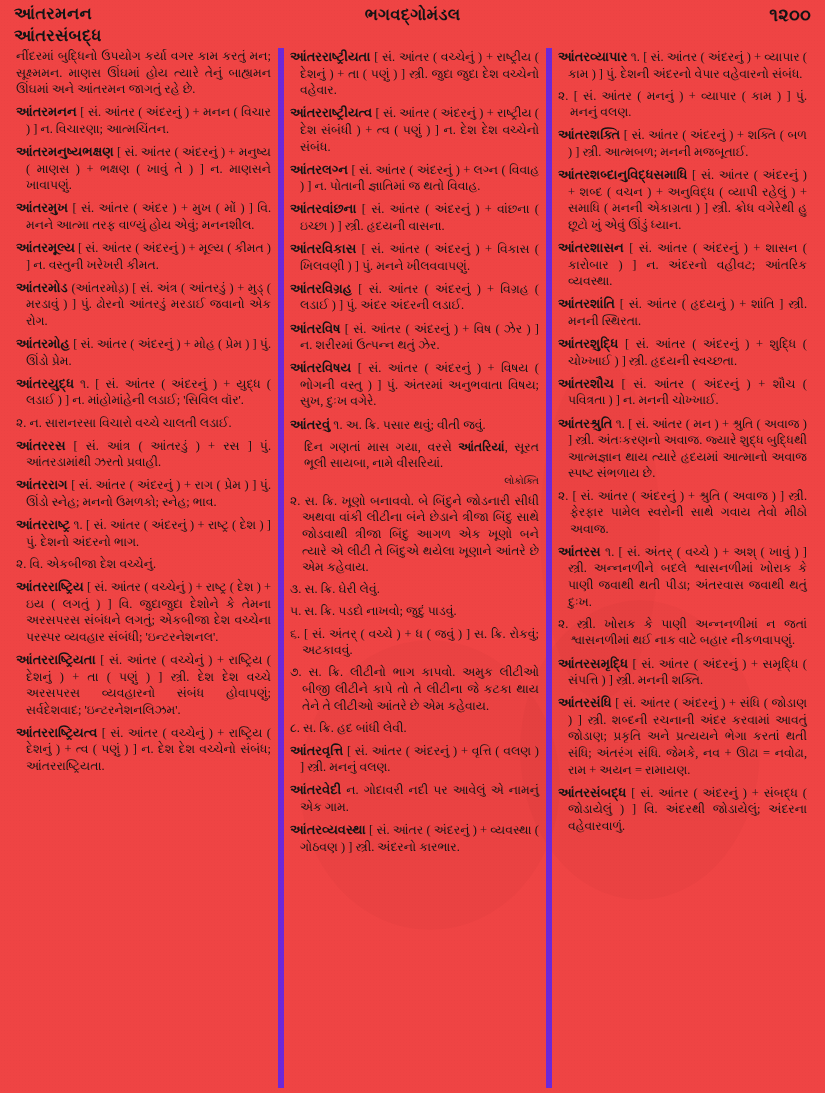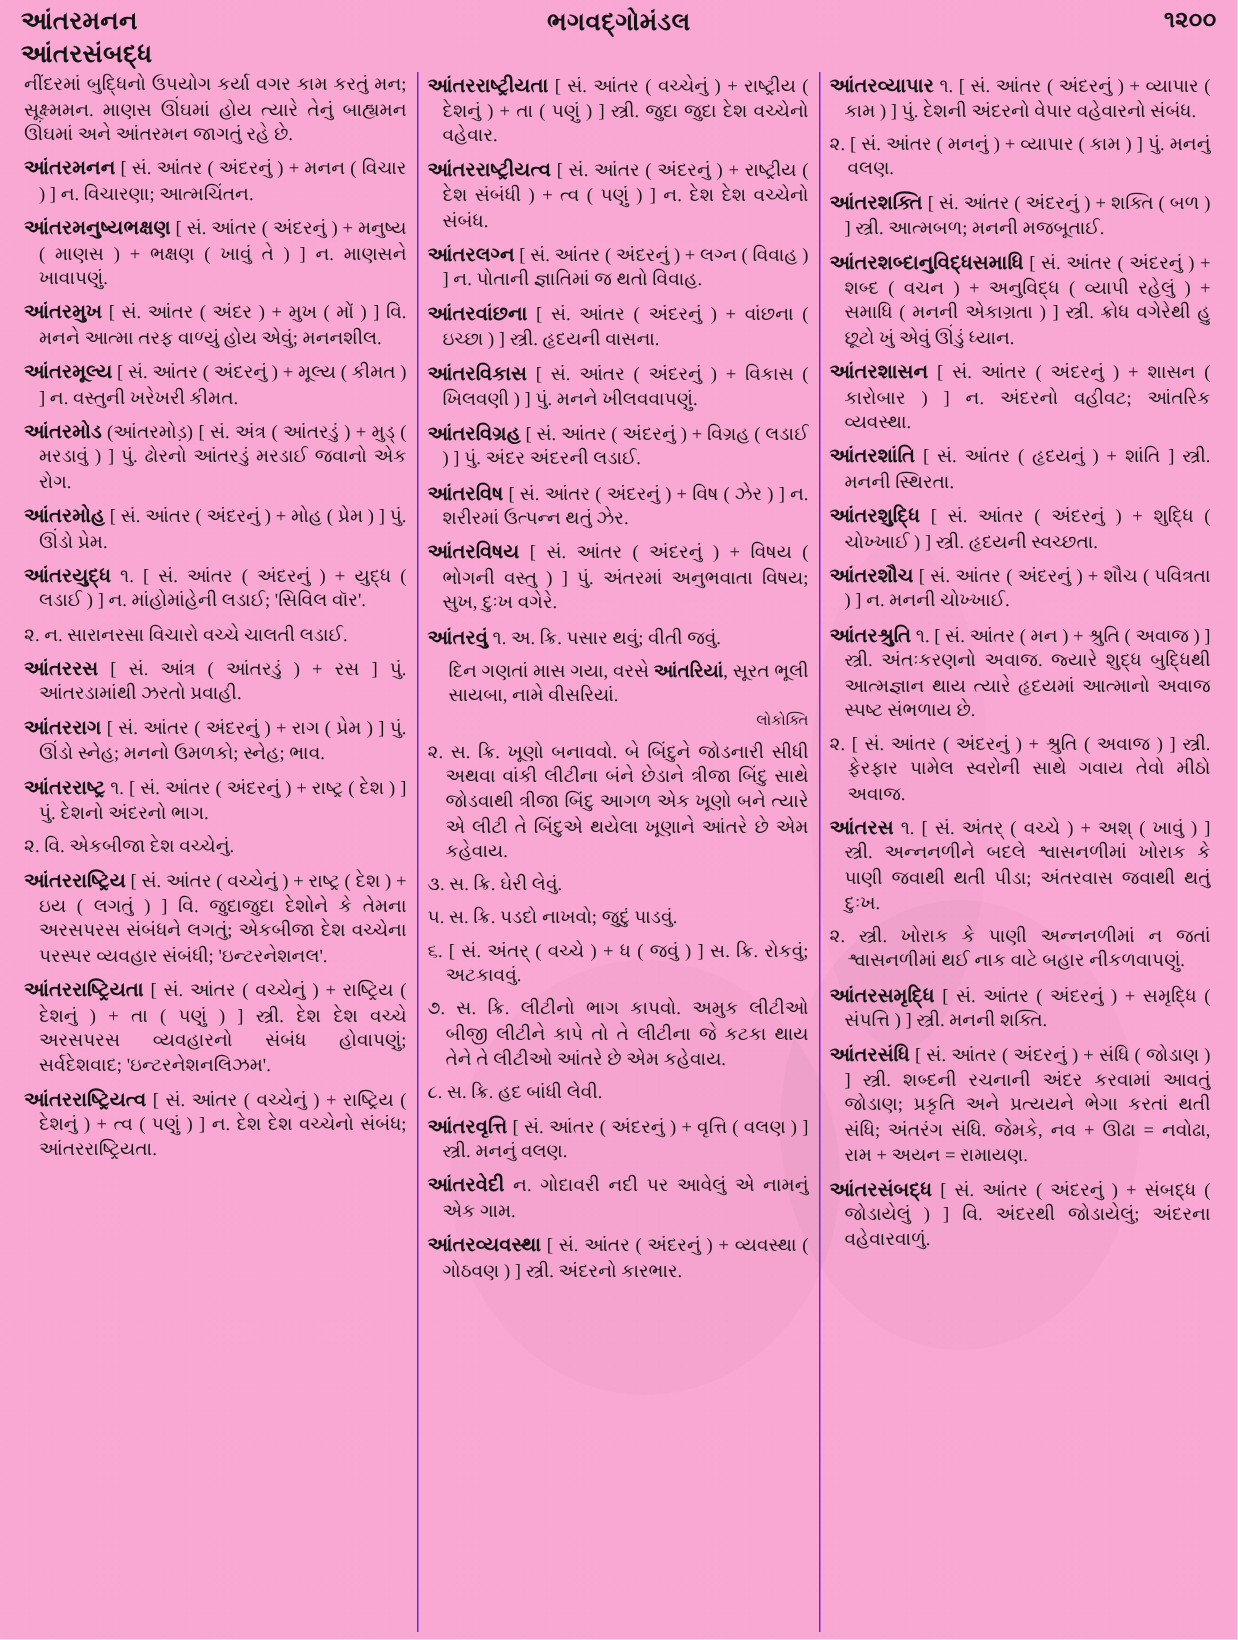--- a/index.html
+++ b/index.html
@@ -13,21 +13,21 @@
     font-family: "Liberation Serif", "DejaVu Serif", serif;
     color: #141414;
     position: relative;
     overflow: hidden;
   }
 
   
   #page {
     position: absolute;
     inset: 0;
-    background: #f9a8d4;
+    background: #ef4444;
   }
 
   
   .wm {
     position: absolute;
     border-radius: 50%;
     background: rgba(0,0,0,0.020);
     pointer-events: none;
   }
   .wm1 { left: 520px; top: 600px; width: 240px; height: 300px; }
@@ -45,21 +45,21 @@
   .hdr-left, .hdr-center, .hdr-right {
     position: absolute;
     font-weight: bold;
     font-size: 16.5px;
     letter-spacing: .2px;
     white-space: nowrap;
   }
   .hdr-left  { left: 0; top: 0; }
   .hdr-left2 { left: 0; top: 22px; }
   .hdr-center{ left: 50%; transform: translateX(-50%); top: 1px; }
-  .hdr-right { right: 0; top: 1px; font-size: 15px; }
+  .hdr-right { right: 0; top: 1px; font-size: 18px; }
 
   
   #hrule {
     position: absolute;
     left: 10px;
     right: 10px;
     top: 45px;
     height: 1px;
     background: transparent;
   }
@@ -75,21 +75,21 @@
     gap: 0;
   }
   .col {
     width: 268px;
     padding: 0 7px 0 6px;
     box-sizing: border-box;
     position: relative;
     font-size: 12.4px;
     line-height: 1.34;
   }
-  .col + .col { border-left: 1px solid #6d28d9; }
+  .col + .col { border-left: 6px solid #6d28d9; }
 
   
   .entry {
     margin: 0 0 5.5px 0;
     text-align: justify;
     text-justify: inter-word;
     text-indent: 0;
     padding-left: 10px;
     text-indent: -10px;
   }

